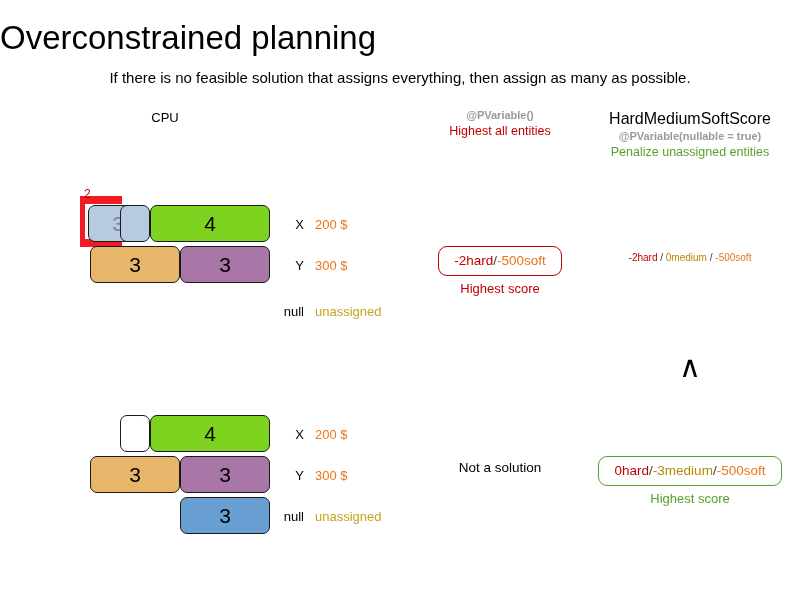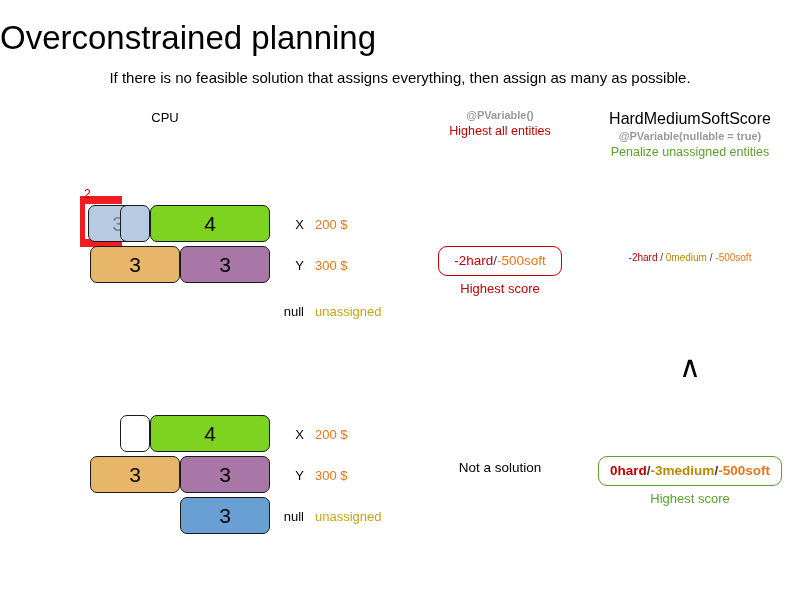--- a/index.html
+++ b/index.html
@@ -148,21 +148,21 @@
     box-sizing: border-box;
     border: 1.6px solid #c00000;
     border-radius: 9px;
     display: flex;
     align-items: center;
     justify-content: center;
     font-size: 13.5px;
     line-height: 18px;
     white-space: nowrap;
   }
-  .score-box.green-border { border-color: #5aa02c; font-weight: bold; }
+  .score-box.green-border { border-color: #5aa02c; }
   .score-box .hard   { color: #c00000; }
   .score-box .medium { color: #b58900; }
   .score-box .soft   { color: #e8761b; }
   .score-box .sep    { color: #3d3d3d; }
 
   .score-caption {
     position: absolute;
     text-align: center;
     font-size: 13px;
     line-height: 17px;

